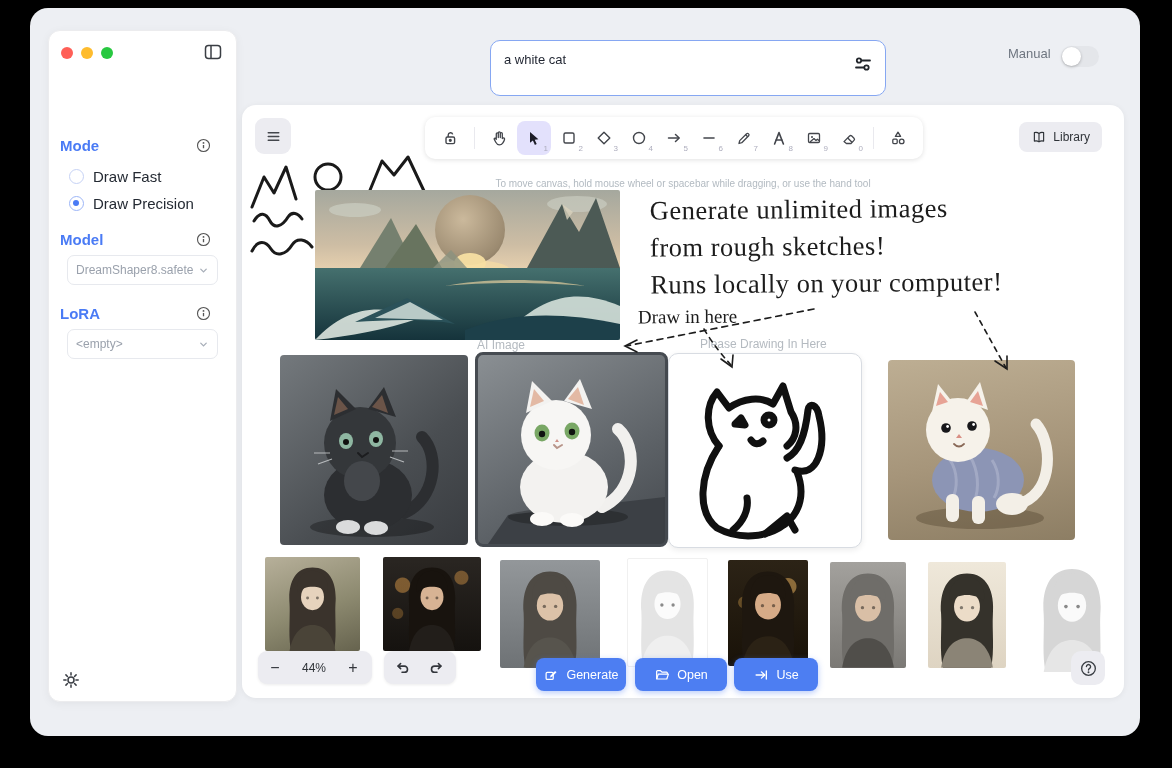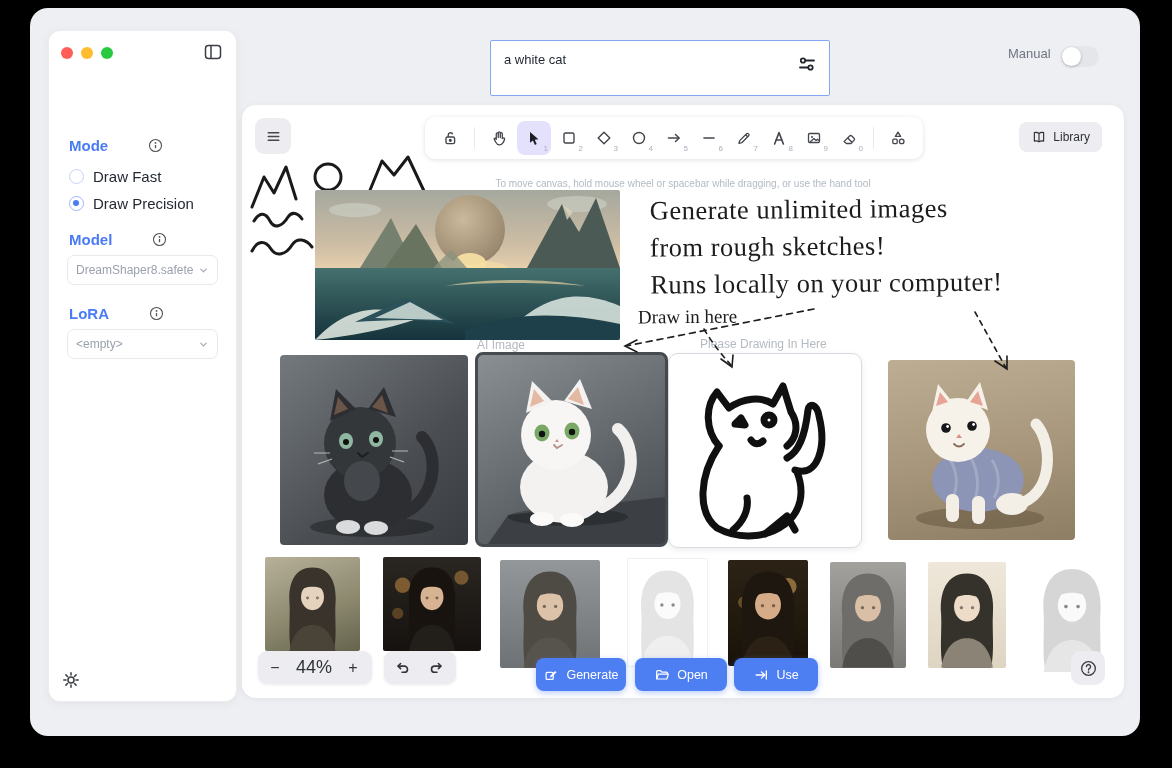--- a/index.html
+++ b/index.html
@@ -9,33 +9,33 @@
   
   .sidebar{position:absolute;left:18px;top:22px;width:187px;height:670px;background:#fff;
     border:1px solid #ececee;border-radius:12px;box-shadow:0 2px 10px rgba(0,0,0,.05);}
   .lights{position:absolute;left:12px;top:16px;display:flex;gap:8px;}
   .light{width:12px;height:12px;border-radius:50%;}
   .l-red{background:#ff5f57}.l-yellow{background:#febc2e}.l-green{background:#28c840}
   .panel-toggle{position:absolute;right:14px;top:12px;width:18px;height:18px;cursor:pointer;}
   .stop-btn{position:absolute;left:18px;top:38px;width:151px;height:44px;background:var(--accent,#4d7ef2);
     border:none;border-radius:9px;color:#fff;font-weight:bold;font-size:13.5px;display:flex;
     align-items:center;justify-content:center;gap:8px;cursor:pointer;font-family:"Liberation Sans",sans-serif;}
-  .sec-hdr{position:absolute;left:20px;width:151px;display:flex;align-items:center;gap:40px;}
+  .sec-hdr{position:absolute;left:11px;width:151px;display:flex;justify-content:space-between;align-items:center;gap:40px;}
   .sec-hdr .t{color:#4a7bf5;font-weight:bold;font-size:15px;}
   .radio-row{position:absolute;left:20px;display:flex;align-items:center;gap:9px;font-size:15px;color:#242a33;}
   .radio{width:15px;height:15px;border-radius:50%;border:1.5px solid #c6d2f5;background:#fff;box-sizing:border-box;position:relative;}
   .radio.checked{border-color:#9db6f7;}
   .radio.checked::after{content:"";position:absolute;left:3px;top:3px;width:6px;height:6px;border-radius:50%;background:#4a7bf5;}
   .select{position:absolute;left:18px;width:151px;height:30px;border:1px solid #e7e9ee;border-radius:7px;
     background:#fff;display:flex;align-items:center;padding:0 8px;box-sizing:border-box;cursor:pointer;}
   .select .val{flex:1;font-size:12px;color:#9aa1ac;white-space:nowrap;overflow:hidden;}
   .gear{position:absolute;left:13px;bottom:12px;width:18px;height:18px;cursor:pointer;}
   
-  .prompt-box{position:absolute;left:460px;top:32px;width:340px;height:56px;background:#fff;
-    border:1.5px solid #86a7f2;border-radius:2px;box-sizing:border-box;}
+  .prompt-box{position:absolute;left:460px;top:32px;width:396px;height:56px;background:#fff;
+    border:1.5px solid #86a7f2;border-radius:10px;box-sizing:border-box;}
   .prompt-box textarea{position:absolute;left:0;top:0;width:100%;height:100%;border:none;outline:none;resize:none;
     background:transparent;padding:11px 40px 6px 13px;box-sizing:border-box;font-size:13px;color:#1f2430;
     font-family:"Liberation Sans",sans-serif;}
   .sliders-ico{position:absolute;right:12px;top:13px;width:20px;height:20px;cursor:pointer;}
   .manual-wrap{position:absolute;left:978px;top:38px;display:flex;gap:10px;}
   .manual-label{font-size:13px;color:#6f7680;}
   .toggle{width:38px;height:21px;border-radius:11px;background:#e4e6ea;position:relative;cursor:pointer;}
   .toggle .knob{position:absolute;left:1px;top:1px;width:19px;height:19px;border-radius:50%;background:#fff;
     box-shadow:0 1px 3px rgba(0,0,0,.25);}
   
@@ -71,21 +71,21 @@
   .t4{background:#fff;border:1px solid #f0f0f0;}
   .t5{background:radial-gradient(circle at 75% 25%,rgba(222,170,90,.55) 0 8%,transparent 9%),
       radial-gradient(circle at 20% 40%,rgba(200,150,70,.4) 0 6%,transparent 7%),linear-gradient(#2c2316,#191208);}
   .t6{background:linear-gradient(#a3a19d,#7b7975);}
   .t7{background:linear-gradient(#efe8da,#ded4c2);}
   .t8{background:#fff;}
   
   .pill{position:absolute;height:33px;background:#ececf1;border-radius:9px;display:flex;align-items:center;
     z-index:8;box-shadow:0 1px 3px rgba(0,0,0,.08);}
   .pill button{border:none;background:transparent;font-size:16px;color:#33363c;width:34px;height:33px;cursor:pointer;}
-  .zoom-val{font-size:18px;color:#2f3338;width:44px;text-align:center;}
+  .zoom-val{font-size:12px;color:#2f3338;width:44px;text-align:center;}
   .blue-btn{position:absolute;height:33px;background:var(--accent,#4d7ef2);border:none;border-radius:8px;color:#fff;
     font-size:12.5px;display:flex;align-items:center;justify-content:center;gap:7px;z-index:9;cursor:pointer;
     box-shadow:0 2px 6px rgba(77,126,242,.4);font-family:"Liberation Sans",sans-serif;}
   .help-btn{position:absolute;left:829px;top:546px;width:34px;height:34px;background:#ececf1;border:none;
     border-radius:10px;z-index:8;display:flex;align-items:center;justify-content:center;font-size:15px;
     color:#3a3e44;cursor:pointer;}
   svg{display:block;}
   .hidden-defs{position:absolute;width:0;height:0;}
 </style>
 </head>

